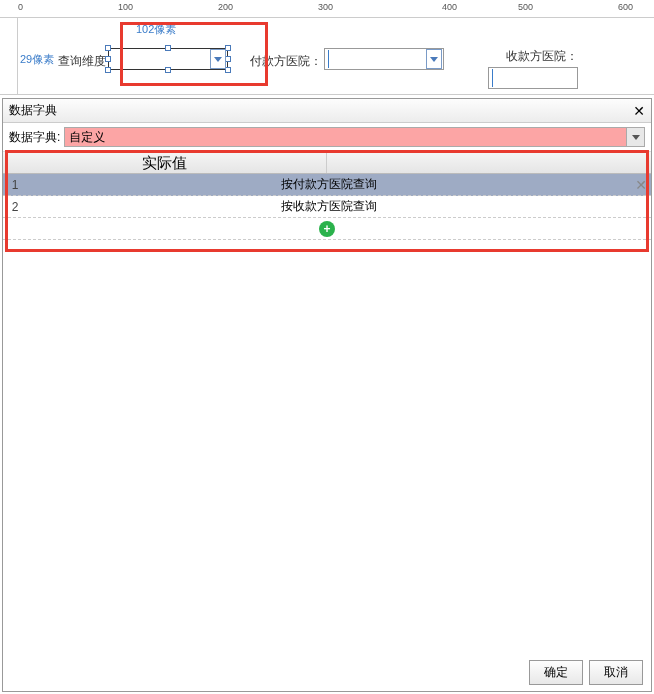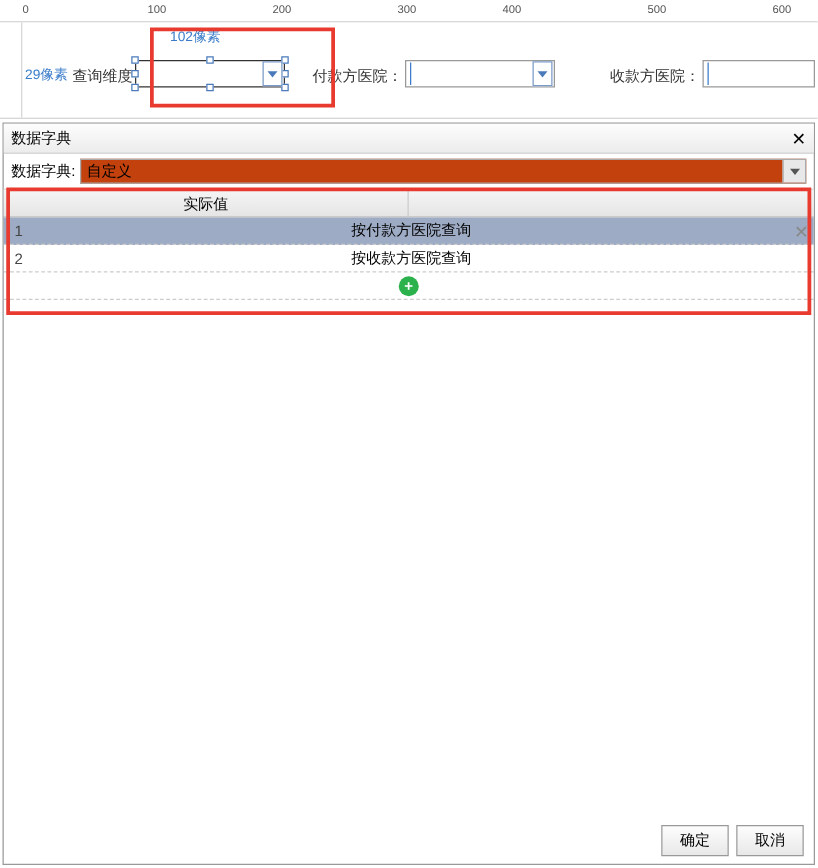--- a/index.html
+++ b/index.html
@@ -26,29 +26,29 @@
     
     .red-box-1 { position: absolute; border: 3px solid #e83a2f; pointer-events: none; }
     .arrow-down { position: absolute; color: #e83a2f; font-size: 24px; font-weight: bold; }
     
     
     .dialog { position: absolute; top: 98px; left: 2px; right: 2px; bottom: 2px; background: #fff; border: 1px solid #999; }
     .dialog-title { display: flex; justify-content: space-between; align-items: flex-end; padding: 3px 6px; background: linear-gradient(#fdfdfd, #ececec); border-bottom: 1px solid #ccc; font-size: 12px; gap: 45px; }
     .close-x { cursor: pointer; font-size: 14px; font-family: Arial; }
     
     .type-row { display: flex; align-items: center; padding: 4px 6px; gap: 4px; border-bottom: 1px solid #ddd; }
-    .type-select { flex: 1; height: 20px; border: 1px solid #aaa; background: #c2410c; padding: 0 4px; position: relative; display: flex; align-items: center; }
+    .type-select { flex: 1; height: 20px; border: 1px solid #aaa; background: #fca5a5; padding: 0 4px; position: relative; display: flex; align-items: center; }
     .type-select .dd { position: absolute; right: 0; top: 0; width: 18px; height: 18px; background: #e8e8e8; border-left: 1px solid #aaa; display: flex; align-items: center; justify-content: center; }
     .type-select .dd::after { content: ""; border-left: 4px solid transparent; border-right: 4px solid transparent; border-top: 5px solid #555; }
     
     .table-area { position: relative; padding: 0; }
     .red-box-2 { position: absolute; border: 3px solid #e83a2f; top: -2px; left: 2px; right: 2px; height: 102px; pointer-events: none; z-index: 5; }
     
     .grid-header { display: flex; background: linear-gradient(#f5f5f5, #e5e5e5); border-bottom: 1px solid #bbb; height: 22px; }
-    .grid-header > div { flex: 1; text-align: center; line-height: 22px; border-right: 1px solid #ccc; font-size: 12px; }
+    .grid-header > div { flex: 1; text-align: center; line-height: 22px; border-right: 1px solid #ccc; font-size: 15px; }
     .grid-header > div:first-child { flex: 0 0 50%; }
     
     .grid-row { display: flex; height: 22px; border-bottom: 1px dashed #ccc; align-items: center; position: relative; }
     .grid-row.selected { background: #9eabc4; }
     .row-num { width: 24px; text-align: center; color: #444; }
     .row-val { flex: 1; text-align: center; font-family: Liberation Mono, monospace; }
     .row-del { width: 20px; text-align: center; color: #888; cursor: pointer; font-size: 14px; }
     
     .add-row { height: 22px; display: flex; align-items: center; justify-content: center; border-bottom: 1px dashed #ccc; }
     .add-icon { width: 16px; height: 16px; background: #2bb24c; border-radius: 50%; color: #fff; display: flex; align-items: center; justify-content: center; font-weight: bold; font-size: 12px; cursor: pointer; }
@@ -62,21 +62,21 @@
   </style>
 </head>
 <body>
 
 <div class="design-area">
   <div class="ruler-h">
     <span style="left:18px">0</span>
     <span style="left:118px">100</span>
     <span style="left:218px">200</span>
     <span style="left:318px">300</span>
-    <span style="left:402px">400</span>
+    <span style="left:442px">400</span>
     <span style="left:518px">500</span>
     <span style="left:618px">600</span>
   </div>
   <div class="ruler-v"></div>
 
   <div class="design-canvas">
     <div class="pixel-label" style="left:2px; top:34px;">29像素</div>
     <div class="pixel-label" style="left:118px; top:4px;">102像素</div>
 
     <div class="field-group" style="left:40px; top:30px;">
@@ -95,21 +95,21 @@
     </div>
 
     <div class="field-group" style="left:232px; top:30px;">
       <span class="field-label">付款方医院：</span>
       <div class="field-input" style="width:120px;">
         <div class="cursor-bar" style="left:3px;top:1px"></div>
         <div class="dropdown-btn"></div>
       </div>
     </div>
 
-    <div class="field-group" style="left:470px; top:30px;">
+    <div class="field-group" style="left:470px; top:30px;flex-direction:column;">
       <span class="field-label">收款方医院：</span>
       <div class="field-input" style="width:90px;">
         <div class="cursor-bar" style="left:3px;top:1px"></div>
       </div>
     </div>
   </div>
 
   <div class="red-box-1" style="left:120px; top:22px; width:148px; height:64px;"></div>
 </div>
 

